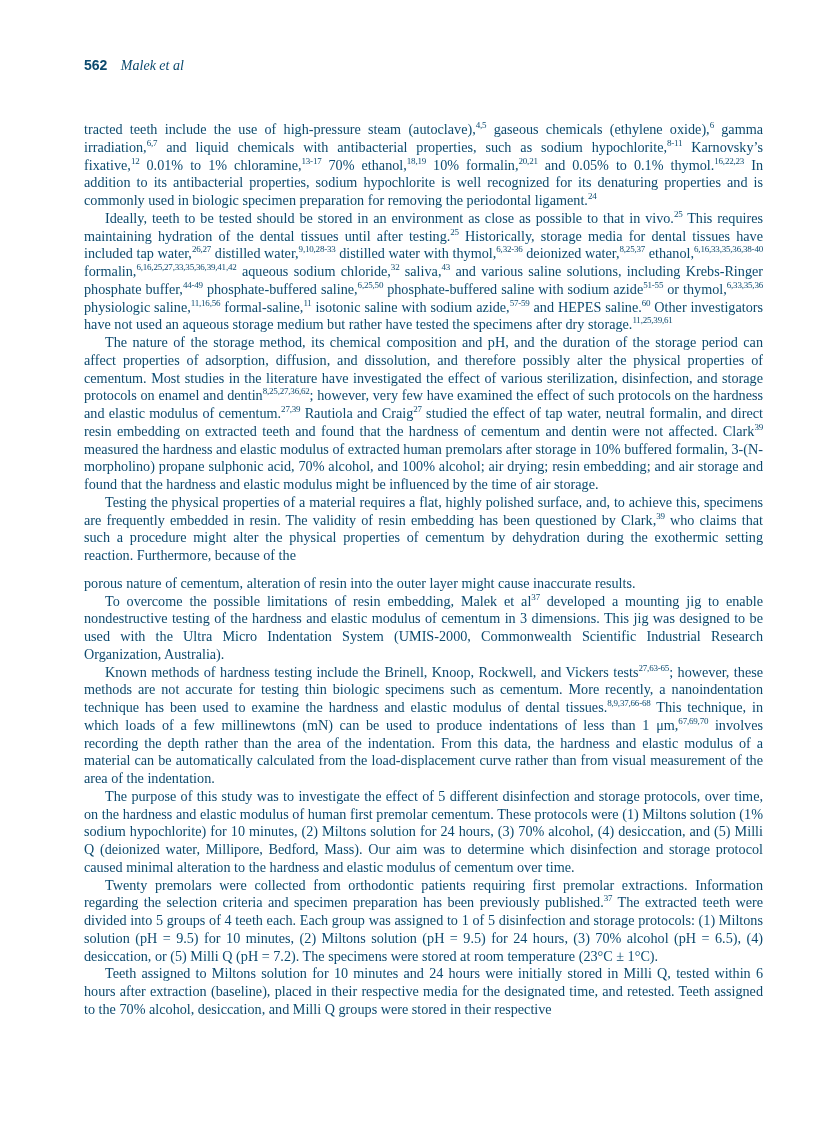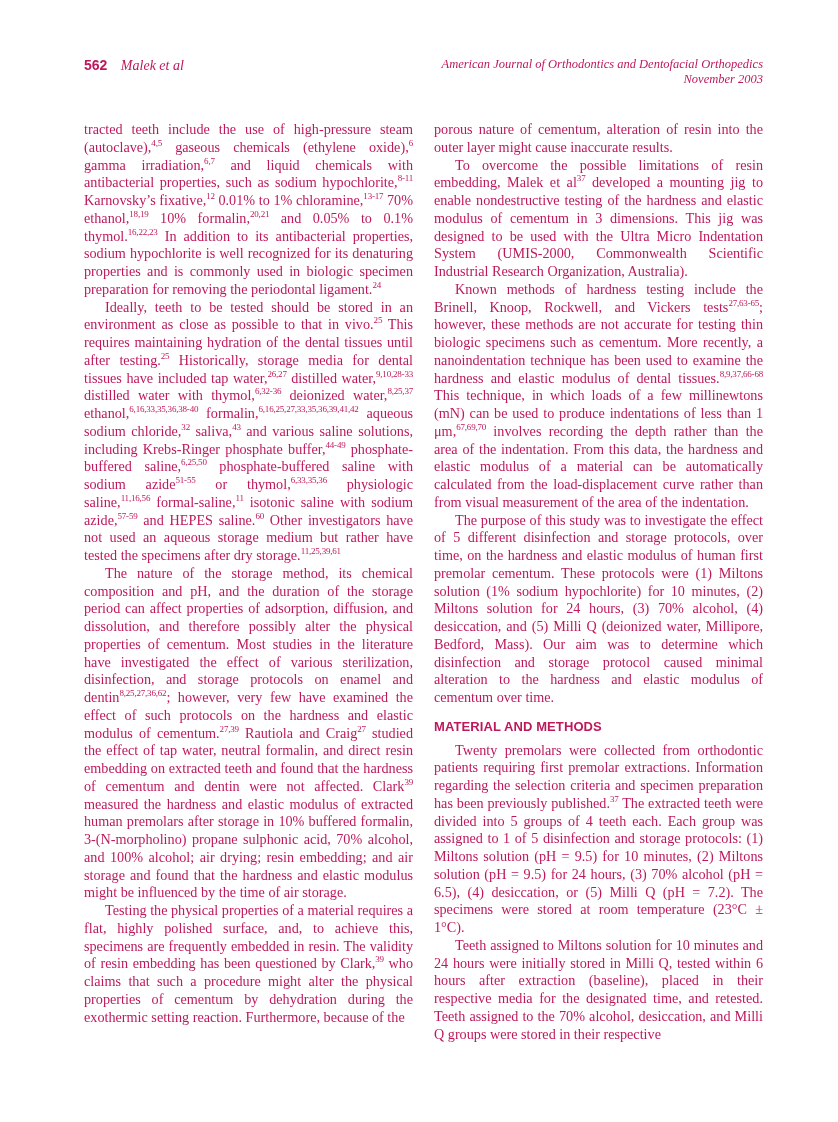--- a/index.html
+++ b/index.html
@@ -7,21 +7,21 @@
     padding: 0;
     background: #ffffff;
   }
   .page {
     position: relative;
     width: 838px;
     height: 1122px;
     background: #ffffff;
     overflow: hidden;
     font-family: "Liberation Serif", serif;
-    color: #be185d;
+    color: #0c4a6e;
     border-radius: 25px;
   }
   .page-header {
     position: absolute;
     left: 84px;
     top: 57px;
     width: 679px;
     display: flex;
     justify-content: space-between;
     align-items: flex-start;
@@ -45,21 +45,22 @@
     font-style: italic;
     font-size: 12.5px;
     line-height: 14.5px;
   }
   .columns {
     position: absolute;
     left: 84px;
     top: 121px;
     width: 679px;
     display: flex;
-    gap: 21px;
+    gap: 10px;
+    flex-direction: column;
   }
   .column {
     flex: 1;
     text-align: justify;
     font-size: 14.2px;
     line-height: 17.75px;
   }
   .column p {
     margin: 0;
     text-indent: 21px;
@@ -83,36 +84,31 @@
 </style>
 </head>
 <body>
 
 <div class="page">
   <header class="page-header">
     <div class="header-left">
       <span class="page-num">562</span>
       <span class="running-authors">Malek et al</span>
     </div>
-    <div class="header-right">
-      <div>American Journal of Orthodontics and Dentofacial Orthopedics</div>
-      <div>November 2003</div>
-    </div>
   </header>
 
   <main class="columns">
     <div class="column">
         <p class="noindent">tracted teeth include the use of high-pressure steam (autoclave),<sup>4,5</sup> gaseous chemicals (ethylene oxide),<sup>6</sup> gamma irradiation,<sup>6,7</sup> and liquid chemicals with antibacterial properties, such as sodium hypochlorite,<sup>8-11</sup> Karnovsky’s fixative,<sup>12</sup> 0.01% to 1% chloramine,<sup>13-17</sup> 70% ethanol,<sup>18,19</sup> 10% formalin,<sup>20,21</sup> and 0.05% to 0.1% thymol.<sup>16,22,23</sup> In addition to its antibacterial properties, sodium hypochlorite is well recognized for its denaturing properties and is commonly used in biologic specimen preparation for removing the periodontal ligament.<sup>24</sup></p>
         <p>Ideally, teeth to be tested should be stored in an environment as close as possible to that in vivo.<sup>25</sup> This requires maintaining hydration of the dental tissues until after testing.<sup>25</sup> Historically, storage media for dental tissues have included tap water,<sup>26,27</sup> distilled water,<sup>9,10,28-33</sup> distilled water with thymol,<sup>6,32-36</sup> deionized water,<sup>8,25,37</sup> ethanol,<sup>6,16,33,35,36,38-40</sup> formalin,<sup>6,16,25,27,33,35,36,39,41,42</sup> aqueous sodium chloride,<sup>32</sup> saliva,<sup>43</sup> and various saline solutions, including Krebs-Ringer phosphate buffer,<sup>44-49</sup> phosphate-buffered saline,<sup>6,25,50</sup> phosphate-buffered saline with sodium azide<sup>51-55</sup> or thymol,<sup>6,33,35,36</sup> physiologic saline,<sup>11,16,56</sup> formal-saline,<sup>11</sup> isotonic saline with sodium azide,<sup>57-59</sup> and HEPES saline.<sup>60</sup> Other investigators have not used an aqueous storage medium but rather have tested the specimens after dry storage.<sup>11,25,39,61</sup></p>
         <p>The nature of the storage method, its chemical composition and pH, and the duration of the storage period can affect properties of adsorption, diffusion, and dissolution, and therefore possibly alter the physical properties of cementum. Most studies in the literature have investigated the effect of various sterilization, disinfection, and storage protocols on enamel and dentin<sup>8,25,27,36,62</sup>; however, very few have examined the effect of such protocols on the hardness and elastic modulus of cementum.<sup>27,39</sup> Rautiola and Craig<sup>27</sup> studied the effect of tap water, neutral formalin, and direct resin embedding on extracted teeth and found that the hardness of cementum and dentin were not affected. Clark<sup>39</sup> measured the hardness and elastic modulus of extracted human premolars after storage in 10% buffered formalin, 3-(N-morpholino) propane sulphonic acid, 70% alcohol, and 100% alcohol; air drying; resin embedding; and air storage and found that the hardness and elastic modulus might be influenced by the time of air storage.</p>
         <p>Testing the physical properties of a material requires a flat, highly polished surface, and, to achieve this, specimens are frequently embedded in resin. The validity of resin embedding has been questioned by Clark,<sup>39</sup> who claims that such a procedure might alter the physical properties of cementum by dehydration during the exothermic setting reaction. Furthermore, because of the</p>
       </div>
     <div class="column">
         <p class="noindent">porous nature of cementum, alteration of resin into the outer layer might cause inaccurate results.</p>
         <p>To overcome the possible limitations of resin embedding, Malek et al<sup>37</sup> developed a mounting jig to enable nondestructive testing of the hardness and elastic modulus of cementum in 3 dimensions. This jig was designed to be used with the Ultra Micro Indentation System (UMIS-2000, Commonwealth Scientific Industrial Research Organization, Australia).</p>
         <p>Known methods of hardness testing include the Brinell, Knoop, Rockwell, and Vickers tests<sup>27,63-65</sup>; however, these methods are not accurate for testing thin biologic specimens such as cementum. More recently, a nanoindentation technique has been used to examine the hardness and elastic modulus of dental tissues.<sup>8,9,37,66-68</sup> This technique, in which loads of a few millinewtons (mN) can be used to produce indentations of less than 1 μm,<sup>67,69,70</sup> involves recording the depth rather than the area of the indentation. From this data, the hardness and elastic modulus of a material can be automatically calculated from the load-displacement curve rather than from visual measurement of the area of the indentation.</p>
         <p>The purpose of this study was to investigate the effect of 5 different disinfection and storage protocols, over time, on the hardness and elastic modulus of human first premolar cementum. These protocols were (1) Miltons solution (1% sodium hypochlorite) for 10 minutes, (2) Miltons solution for 24 hours, (3) 70% alcohol, (4) desiccation, and (5) Milli Q (deionized water, Millipore, Bedford, Mass). Our aim was to determine which disinfection and storage protocol caused minimal alteration to the hardness and elastic modulus of cementum over time.</p>
-        <h2 class="section-heading">MATERIAL AND METHODS</h2>
         <p>Twenty premolars were collected from orthodontic patients requiring first premolar extractions. Information regarding the selection criteria and specimen preparation has been previously published.<sup>37</sup> The extracted teeth were divided into 5 groups of 4 teeth each. Each group was assigned to 1 of 5 disinfection and storage protocols: (1) Miltons solution (pH = 9.5) for 10 minutes, (2) Miltons solution (pH = 9.5) for 24 hours, (3) 70% alcohol (pH = 6.5), (4) desiccation, or (5) Milli Q (pH = 7.2). The specimens were stored at room temperature (23°C ± 1°C).</p>
         <p>Teeth assigned to Miltons solution for 10 minutes and 24 hours were initially stored in Milli Q, tested within 6 hours after extraction (baseline), placed in their respective media for the designated time, and retested. Teeth assigned to the 70% alcohol, desiccation, and Milli Q groups were stored in their respective</p>
       </div>
   </main>
 </div>
 
 </body></html>

